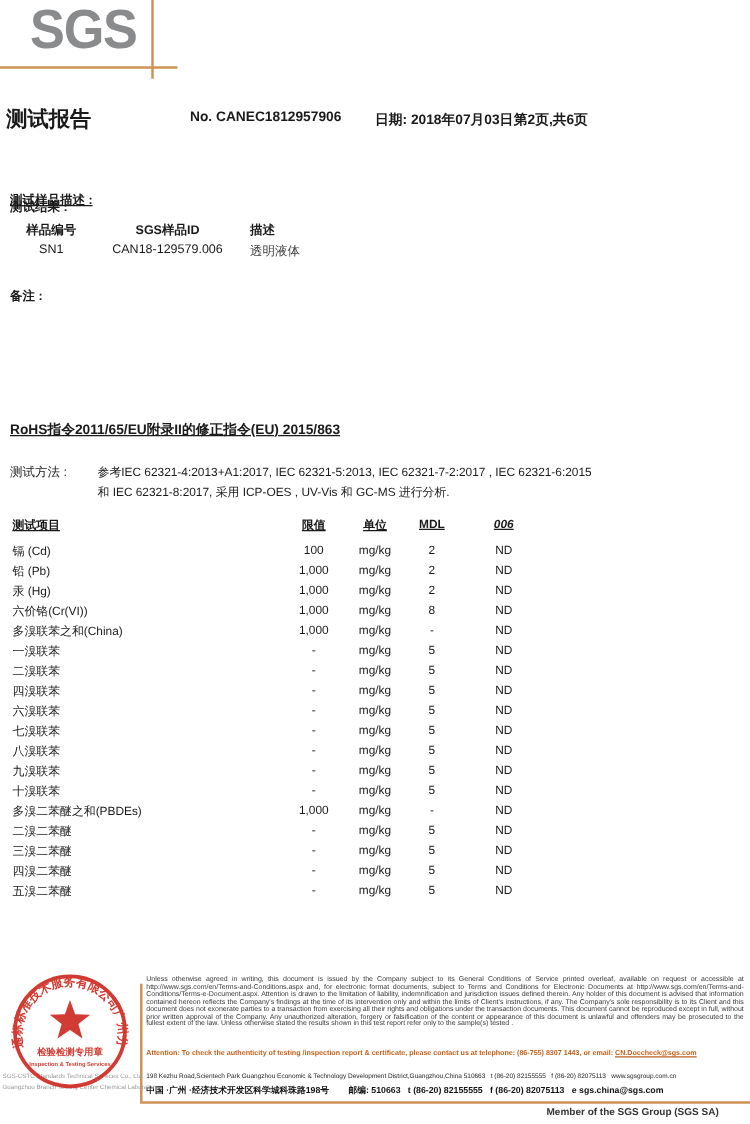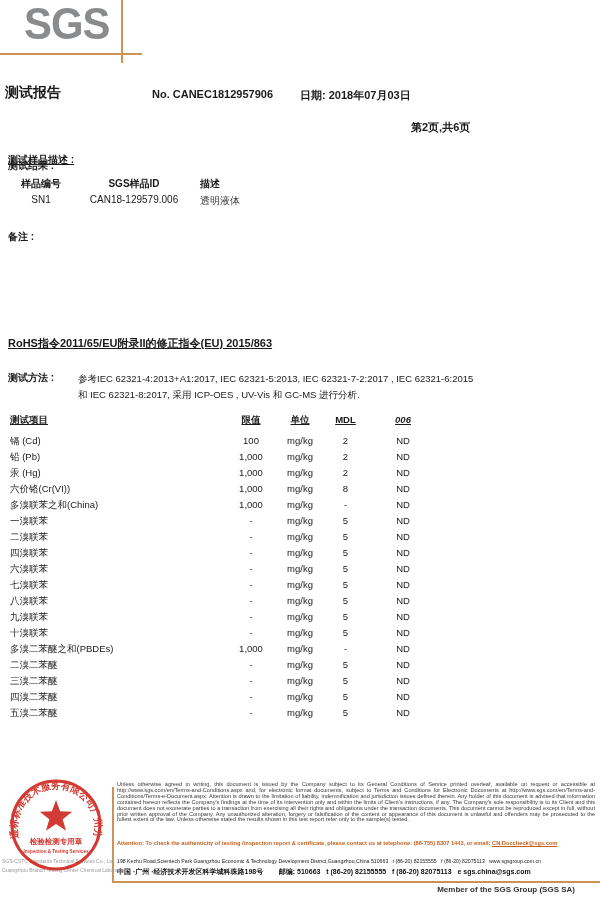--- a/index.html
+++ b/index.html
@@ -7,45 +7,45 @@
     width:600px;height:899px;position:relative;background:#ffffff;
     font-family:"Liberation Sans", sans-serif;color:#1a1a1a;overflow:hidden;
   }
   .abs{position:absolute;}
   
   .logo-text{left:24px;top:2px;font-size:44px;font-weight:800;color:#8a8b8d;
     letter-spacing:-1px;transform:scaleX(.95);transform-origin:left top;line-height:1;}
   .rule{background:#cf9255;}
   .rule-h-top{left:0;top:53px;width:142px;height:2px;}
   .rule-v-top{left:121px;top:0;width:2px;height:63px;}
-  .report-title{left:5px;top:84px;font-size:14px;font-weight:bold;}
+  .report-title{left:5px;top:84px;font-size:17px;font-weight:bold;}
   .report-no{left:152px;top:88px;font-size:11px;font-weight:bold;}
   .report-date{left:300px;top:88px;font-size:11px;font-weight:bold;}
-  .report-page{left:411px;top:88px;font-size:11px;font-weight:bold;margin-top:32px;}
+  .report-page{left:411px;top:88px;font-size:11px;font-weight:bold;}
   
   .sec-label{font-size:10px;font-weight:bold;}
   .u{text-decoration:underline;}
   .results-label{left:8px;top:123px;margin-top:36px;}
   .sampledesc-label{left:8px;top:153px;}
   .remark-label{left:8px;top:230px;}
   
   .sample-table{left:8px;top:177px;border-collapse:collapse;font-size:10px;}
   .sample-table td,.sample-table th{padding:0;height:17px;vertical-align:top;}
   .sample-table .c1{width:66px;text-align:center;}
   .sample-table .c2{width:120px;text-align:center;}
   .sample-table .c3{width:120px;text-align:left;padding-left:6px;}
   .sample-table th{font-weight:bold;}
   .sample-table .desc-val{color:#3c3c3c;}
   
   .notes{left:45px;top:248px;font-size:9.5px;}
   .notes div{height:18.5px;}
   
   .rohs-heading{left:8px;top:336px;font-size:11px;font-weight:bold;text-decoration:underline;}
   
-  .method-label{left:8px;top:371px;font-size:10px;font-weight:bold;}
+  .method-label{left:8px;top:371px;font-size:10px;font-weight:normal;}
   .method-text{left:78px;top:371px;font-size:9.5px;line-height:16px;width:500px;}
   
   .results-table{left:10px;top:414px;border-collapse:collapse;font-size:9.5px;table-layout:fixed;}
   .results-table col.cl{width:205px;}
   .results-table col.cv{width:72px;}
   .results-table col.cu{width:26px;}
   .results-table col.cm{width:65px;}
   .results-table col.cr{width:50px;}
   .results-table th{font-weight:bold;height:21px;vertical-align:top;padding:0;}
   .results-table td{height:16px;padding:0;vertical-align:top;}

